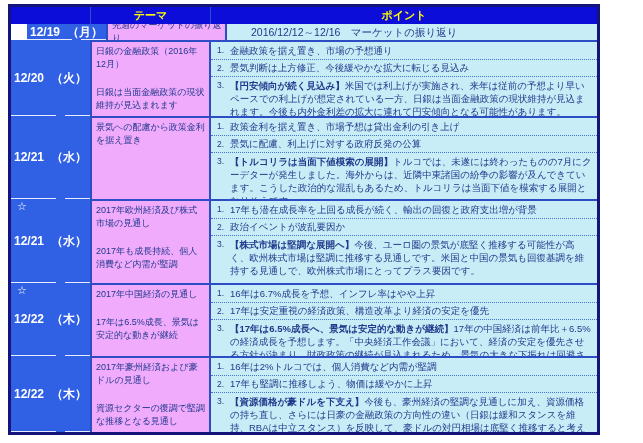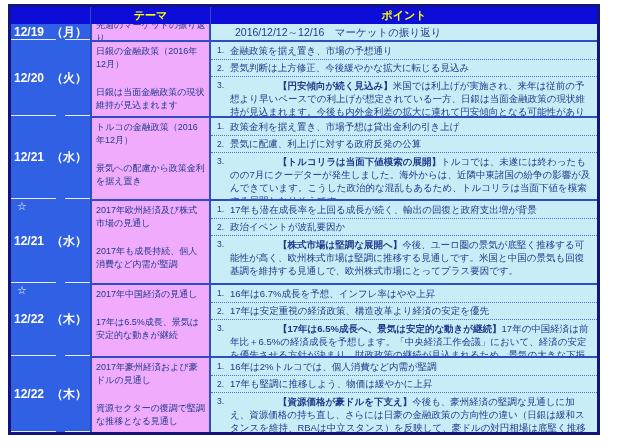--- a/index.html
+++ b/index.html
@@ -66,37 +66,37 @@
     flex:1;background:var(--points-bg);
     color:var(--text);font-size:9.5px;line-height:13px;
     display:flex;flex-direction:column;
   }
   .bordered .theme-cell,.bordered .points-cell{border-top:2px solid var(--grid);}
   .p-item{display:flex;padding:1.5px 5px 1.5px 6px;align-items:flex-start;}
   .p-item.sep{border-top:1px dotted var(--dotted);}
   .p-num{width:13px;flex:none;font-size:8.5px;padding-top:0.5px;}
   .p-body{flex:1;}
   .p-item.no-num{padding-left:24px;font-size:10.5px;padding-top:2px;}
-  .p-head{font-weight:bold;margin-left:48px;}
+  .p-head{font-weight:bold;}
 </style>
 </head>
 <body>
 
 <div class="table">
   <div class="row header-row">
     <div class="cell header-cell hc-date"></div>
     <div class="cell header-cell hc-theme">
       <span>テーマ</span>
     </div>
     <div class="cell header-cell hc-points">
       <span>ポイント</span>
     </div>
   </div>
   <div id="rows">
-      <div class="row row-h16" style="height: 16px;">
+      <div class="row row-h16" style="height: 16px; padding-left: 16px;">
         <div class="cell date-cell">
           <div class="date-wrap">
             <span>12/19</span>
             <span>（月）</span>
           </div>
         </div>
         <div class="cell theme-cell">
           <p class="theme-p">先週のマーケットの振り返り</p>
         </div>
         <div class="cell points-cell">
@@ -132,21 +132,20 @@
         </div>
       </div>
       <div class="row bordered" style="height: 83px;">
         <div class="cell date-cell">
           <div class="date-wrap">
             <span>12/21</span>
             <span>（水）</span>
           </div>
         </div>
         <div class="cell theme-cell">
-          <p class="theme-p">トルコの金融政策（2016年12月）</p>
           <p class="theme-p">景気への配慮から政策金利を据え置き</p>
         </div>
         <div class="cell points-cell">
           <div class="p-item">
             <span class="p-num">1.</span>
             <div class="p-body">政策金利を据え置き、市場予想は貸出金利の引き上げ</div>
           </div>
           <div class="p-item sep">
             <span class="p-num">2.</span>
             <div class="p-body">景気に配慮、利上げに対する政府反発の公算</div>

